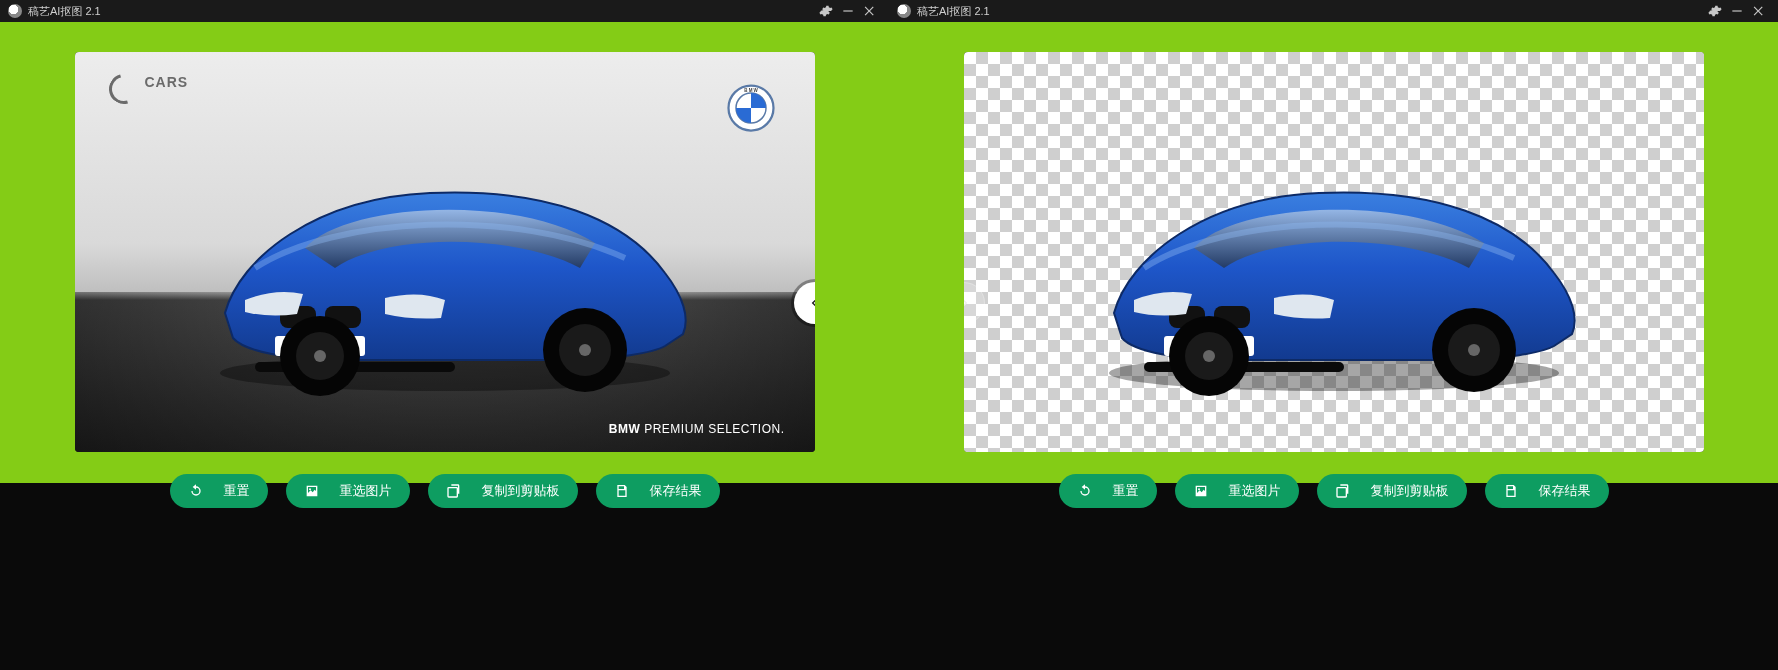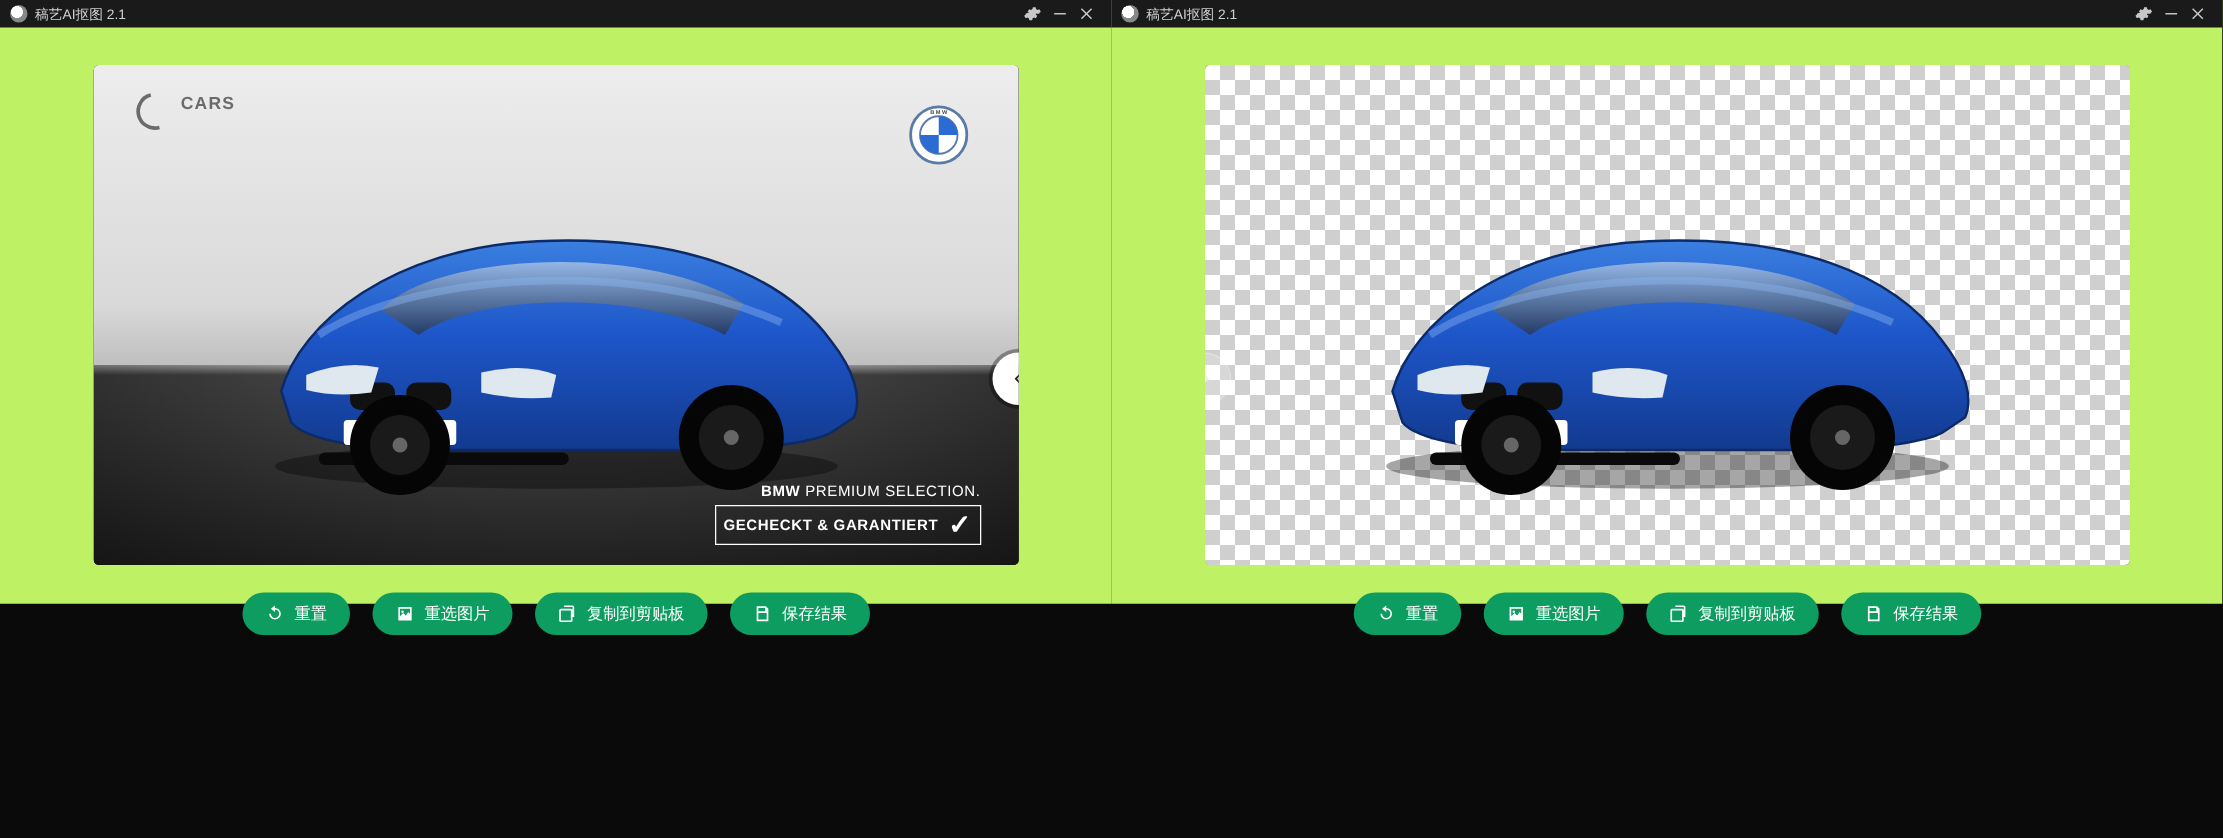--- a/index.html
+++ b/index.html
@@ -1,18 +1,18 @@
 <!DOCTYPE html>
 <html><head>
 <meta charset="utf-8">
 <style>
   * { box-sizing: border-box; margin: 0; padding: 0; }
   html, body { width: 1778px; height: 670px; background: #0a0a0a; font-family: "Microsoft YaHei", Arial, sans-serif; overflow: hidden; }
   .app-row { display: flex; width: 1778px; height: 670px; }
-  .app-window { width: 889px; height: 483px; background: #bef264; display: flex; flex-direction: column; position: relative; }
+  .app-window { width: 889px; height: 483px; background: #84cc16; display: flex; flex-direction: column; position: relative; }
   .titlebar { height: 28px; background: #1a1a1a; display: flex; align-items: center; padding: 0 8px; color: #d0d0d0; font-size: 11px; }
   .titlebar .app-logo { width: 14px; height: 14px; border-radius: 50%; background: radial-gradient(circle at 40% 40%, #fff 0 40%, #888 41% 100%); margin-right: 6px; flex: 0 0 auto; }
   .titlebar .title-text { flex: 0 0 auto; }
   .titlebar .spacer { flex: 1 1 auto; }
   .titlebar .win-btn { width: 22px; height: 22px; display: flex; align-items: center; justify-content: center; color: #c8c8c8; cursor: pointer; }
   .titlebar .win-btn svg { width: 14px; height: 14px; }
   .canvas-area { flex: 1 1 auto; display: flex; align-items: center; justify-content: center; padding: 30px 30px 10px 30px; position: relative; }
   .image-frame { width: 740px; height: 400px; background: #101010; border-radius: 4px; position: relative; overflow: hidden; display: flex; align-items: center; justify-content: center; }
   
   .photo-bg { position: absolute; inset: 0; background:
@@ -43,21 +43,21 @@
   .premium-block .line1 { letter-spacing: .5px; }
   .premium-block .line1 .bold { font-weight: 800; }
   .premium-block .line2 { display: flex; align-items: center; gap: 6px; border: 1px solid #fff; padding: 2px 6px; margin-top: 4px; font-weight: 700; letter-spacing: .5px; }
   .premium-block .check { font-size: 22px; margin-left: 2px; }
   
   .compare-handle { position: absolute; right: -21px; top: 50%; transform: translateY(30px); width: 42px; height: 42px; border-radius: 50%; background: #fff; display: flex; align-items: center; justify-content: center; color: #222; cursor: pointer; box-shadow: 0 0 0 3px rgba(0,0,0,.35); }
   .compare-handle.left-edge { left: -21px; right: auto; background: rgba(255,255,255,.18); color: #eee; box-shadow: none; border: 1px solid rgba(255,255,255,.25);}
   .compare-handle svg { width: 16px; height: 16px; }
 
   .toolbar { height: 90px; display: flex; align-items: flex-start; justify-content: center; gap: 18px; padding-top: 12px; }
-  .btn { background: #0e9d61; color: #fff; border-radius: 20px; height: 34px; padding: 0 18px; display: flex; align-items: center; gap: 8px; font-size: 13px; cursor: pointer; border: none; font-family: Liberation Serif, serif; }
+  .btn { background: #0e9d61; color: #fff; border-radius: 20px; height: 34px; padding: 0 18px; display: flex; align-items: center; gap: 20px; font-size: 13px; cursor: pointer; border: none; font-family: Liberation Serif, serif; }
   .btn .ico { width: 16px; height: 16px; display: inline-flex; }
   .btn .ico svg { width: 100%; height: 100%; }
 </style>
 </head>
 <body>
 
 <svg width="0" height="0" style="position:absolute">
   <defs>
     <symbol id="sym-gear" viewBox="0 0 24 24">
         <path fill="currentColor" d="M12 8a4 4 0 1 0 0 8 4 4 0 0 0 0-8zm9.4 4a7.6 7.6 0 0 0-.1-1.2l2.1-1.6-2-3.4-2.5 1a7.7 7.7 0 0 0-2.1-1.2l-.4-2.6h-4l-.4 2.6a7.7 7.7 0 0 0-2.1 1.2l-2.5-1-2 3.4 2.1 1.6A7.6 7.6 0 0 0 2.6 12c0 .4 0 .8.1 1.2L.6 14.8l2 3.4 2.5-1c.6.5 1.3.9 2.1 1.2l.4 2.6h4l.4-2.6c.8-.3 1.5-.7 2.1-1.2l2.5 1 2-3.4-2.1-1.6c.1-.4.1-.8.1-1.2z"></path>
@@ -181,24 +181,20 @@
         <div class="car">
           <svg>
               <use href="#sym-car"></use>
             </svg>
         </div>
 
         <div class="premium-block">
           <div class="line1">
             <span class="bold">BMW</span><span> PREMIUM SELECTION.</span>
           </div>
-          <div class="line2">
-            <span>GECHECKT &amp; GARANTIERT</span>
-            <span class="check">✓</span>
-          </div>
         </div>
 
         <div class="compare-handle">
           <svg>
               <use href="#sym-chev-l"></use>
             </svg>
         </div>
       </div>
     </div>
 

